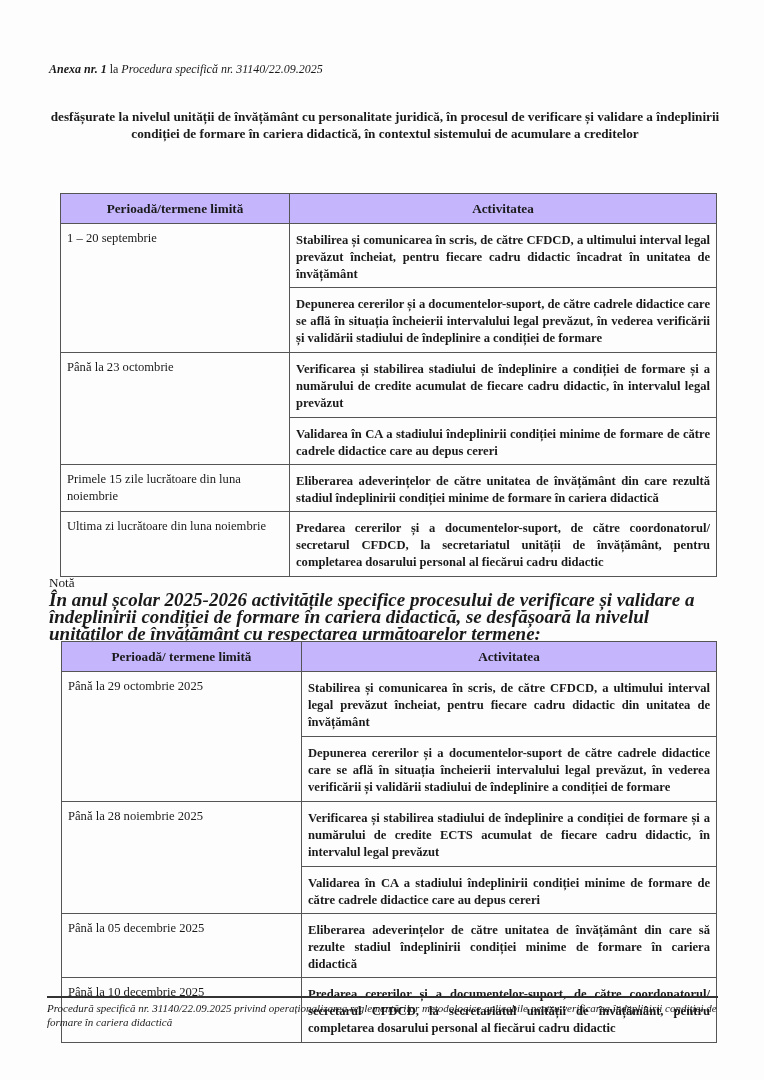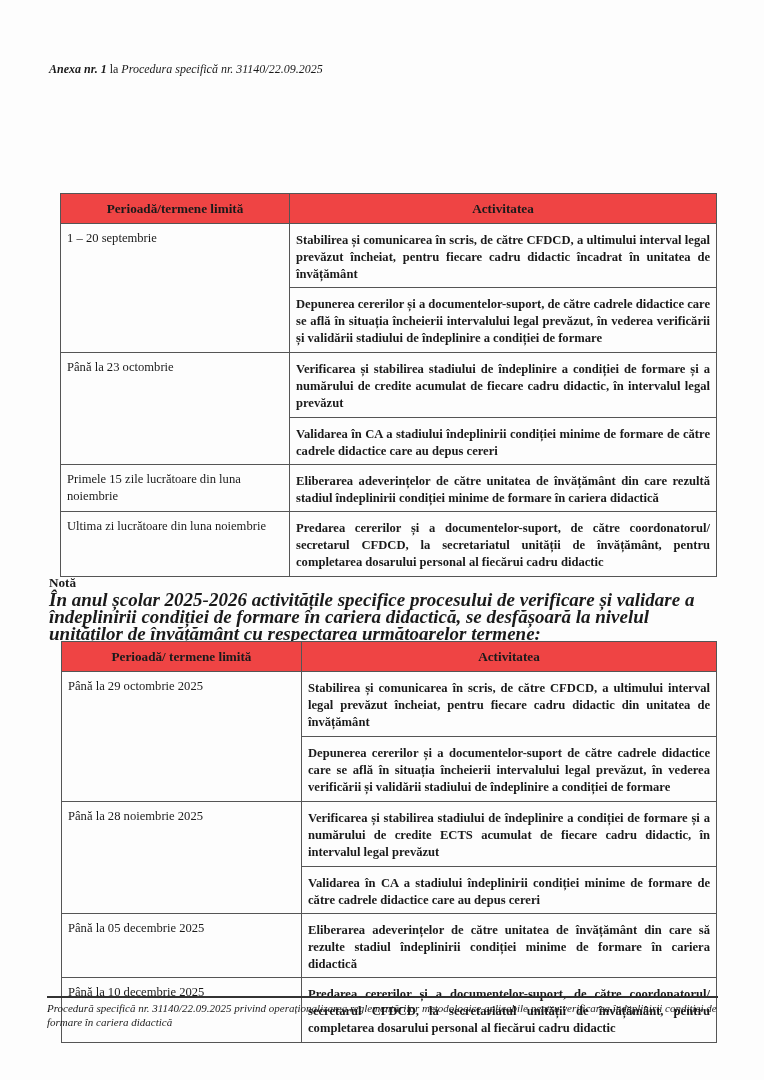--- a/index.html
+++ b/index.html
@@ -6,42 +6,43 @@
   body {
     width:764px; height:1080px; background:#fdfdfd; position:relative; overflow:hidden;
     font-family:"Liberation Serif", serif; color:#1a1a1a;
   }
   .annex { position:absolute; left:49px; top:62px; font-size:12px; font-style:italic; }
   .annex b { font-weight:bold; }
   .annex .plain { font-style:normal; }
   .title-block { position:absolute; left:40px; top:108px; width:690px; text-align:center; font-weight:bold; font-size:13.2px; line-height:17px; }
   table.cal { position:absolute; border-collapse:collapse; font-size:12.6px; line-height:17px; }
   table.cal th, table.cal td { border:1px solid #555; vertical-align:top; }
-  table.cal th { background:#ef4444; font-weight:bold; text-align:center; padding:6px 4px 6px 4px; font-size:13.2px; }
+  table.cal th { background:#c4b5fd; font-weight:bold; text-align:center; padding:6px 4px 6px 4px; font-size:13.2px; }
   table.cal td.period { padding:6px 6px 4px 6px; }
   table.cal td.act { padding:8px 6px 4px 6px; text-align:justify;font-weight:bold; }
   #t1 { left:60px; top:193px; width:657px; }
   #t1 col.c1 { width:229px; }
   #t2 { left:61px; top:641px; width:656px; }
   #t2 col.c1 { width:240px; }
-  .note-h { position:absolute; left:49px; top:575px; font-weight:bold; font-size:13.2px; }
+  .note-h { position:absolute; left:49px; top:575px; font-weight:normal; font-size:13.2px; }
   .note-t { position:absolute; left:49px; top:591px; width:670px; font-weight:bold; font-style:italic; font-size:19px; line-height:17px; }
   .footer-line { position:absolute; left:47px; top:996px; width:671px; height:0; border-top:2px solid #333; }
   .footer { position:absolute; left:47px; top:1001px; width:680px; font-style:italic; font-size:11px; line-height:14px; }
 </style>
 </head>
 <body>
 
 <div class="annex">
   <b>Anexa nr. 1</b>
   <span class="plain">la</span>
   <span>Procedura specifică nr. 31140/22.09.2025</span>
 </div>
 
 <div class="title-block">
+  <div>desfășurate la nivelul unității de învățământ cu personalitate juridică, în procesul de verificare și validare a îndeplinirii condiției de formare în cariera didactică, în contextul sistemului de acumulare a creditelor</div>
 </div>
 
 <table class="cal" id="t1">
   <colgroup>
       <col class="c1">
       <col>
     </colgroup>
   <thead>
     <tr>
       <th>Perioadă/termene limită</th>

